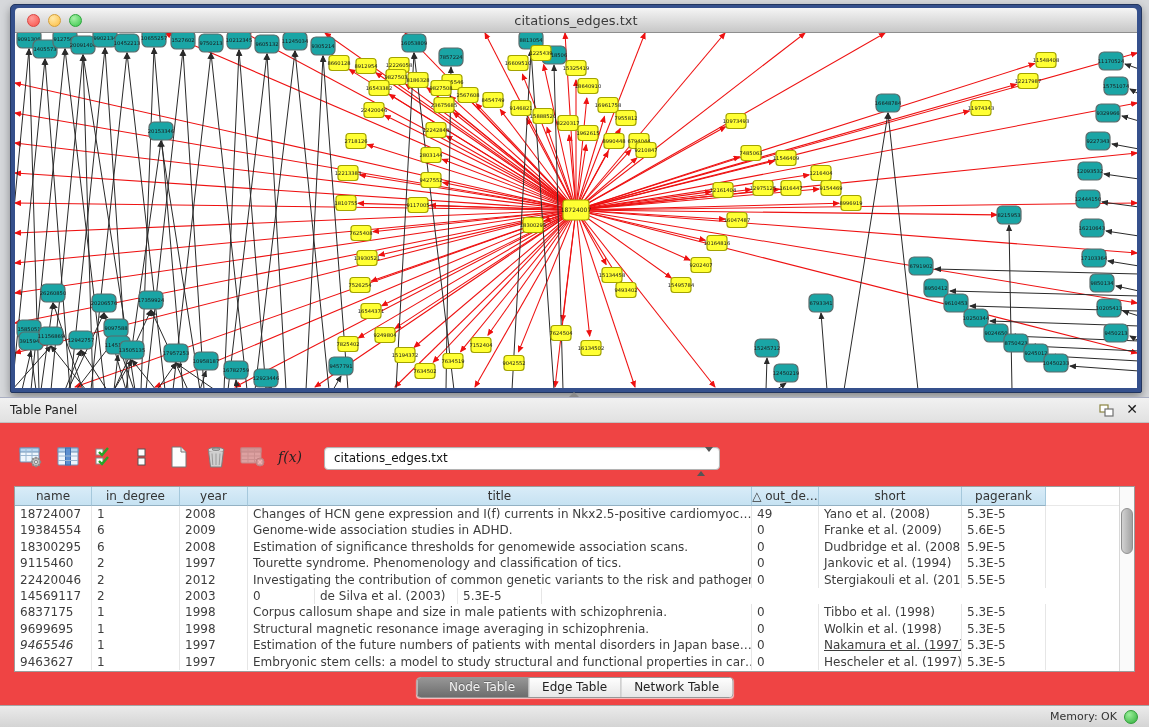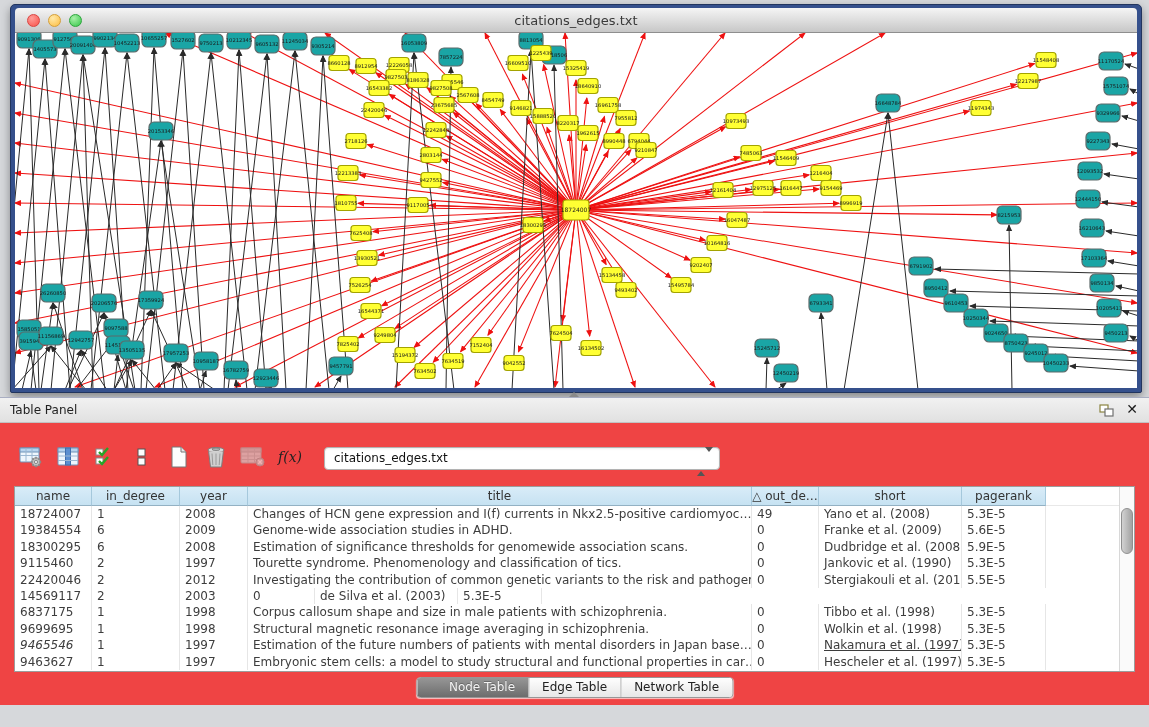--- a/index.html
+++ b/index.html
@@ -644,21 +644,21 @@
               <div class="bcell" style="width: 143px;">Dudbridge et al. (2008)</div>
               <div class="bcell" style="width: 84px;">5.9E-5</div>
               <div class="bcell filler" style="flex: 1 1 0%;"></div>
             </div>
             <div class="brow">
               <div class="bcell" style="width: 77px;">9115460</div>
               <div class="bcell" style="width: 88px;">2</div>
               <div class="bcell" style="width: 68px;">1997</div>
               <div class="bcell" style="width: 504px;">Tourette syndrome. Phenomenology and classification of tics.</div>
               <div class="bcell" style="width: 67px;">0</div>
-              <div class="bcell" style="width: 143px;">Jankovic et al. (1990)</div>
+              <div class="bcell" style="width: 143px;">Jankovic et al. (1994)</div>
               <div class="bcell" style="width: 84px;">5.3E-5</div>
               <div class="bcell filler" style="flex: 1 1 0%;"></div>
             </div>
             <div class="brow">
               <div class="bcell" style="width: 77px;">22420046</div>
               <div class="bcell" style="width: 88px;">2</div>
               <div class="bcell" style="width: 68px;">2012</div>
               <div class="bcell" style="width: 504px;">Investigating the contribution of common genetic variants to the risk and pathogen…</div>
               <div class="bcell" style="width: 67px;">0</div>
               <div class="bcell" style="width: 143px;">Stergiakouli et al. (2012)</div>
@@ -721,14 +721,18 @@
       </div>
     </div>
 
     <div id="tabs">
         <div class="tab selected">Node Table</div>
         <div class="tab">Edge Table</div>
         <div class="tab">Network Table</div>
       </div>
   </div>
 
+  <div id="status-bar">
+    <span id="memory-label">Memory: OK</span>
+    <span id="memory-led"></span>
+  </div>
 
 </div>
 
 </body></html>

